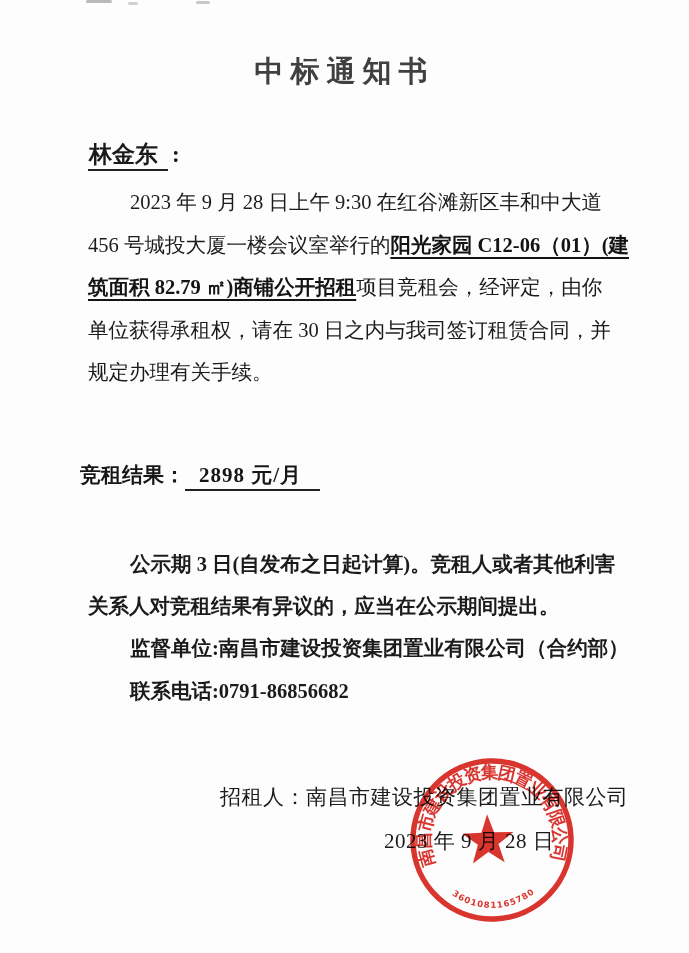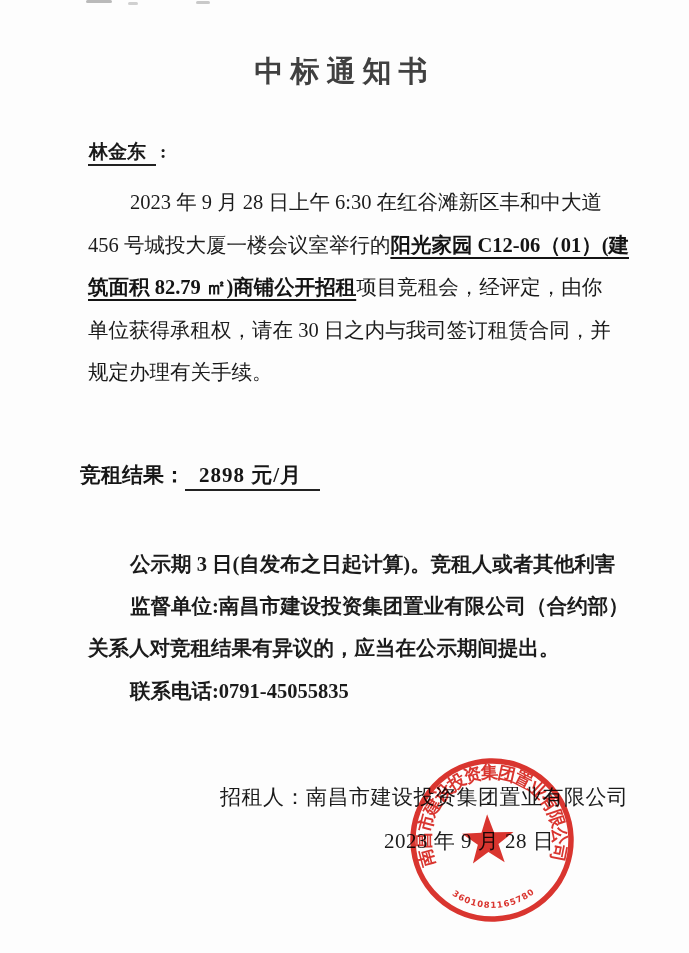--- a/index.html
+++ b/index.html
@@ -35,21 +35,21 @@
     text-align: center;
     font-size: 29px;
     font-weight: bold;
     letter-spacing: 7px;
     color: #404040;
   }
 
   .addressee {
     position: absolute;
     left: 88px; top: 139px;
-    font-size: 19px;
+    font-size: 23px;
     font-weight: bold;
     color: #1a1a1a;
   }
   .addressee .name {
     border-bottom: 2px solid #222;
     padding: 0 10px 2px 1px;
   }
   .addressee .colon { margin-left: 4px; }
 
   .para1 {
@@ -139,36 +139,36 @@
   <div class="artifact a2"></div>
   <div class="artifact a3"></div>
 
   <div class="doc-title">中标通知书</div>
 
   <div class="addressee">
     <span class="name">林金东</span><span class="colon">:</span>
   </div>
 
   <div class="para1">
-    <div class="ln indent">2023 年 9 月 28 日上午 6:30 在红谷滩新区丰和中大道</div>
+    <div class="ln indent">2023 年 9 月 28 日上午 9:30 在红谷滩新区丰和中大道</div>
     <div class="ln"><span>456 号城投大厦一楼会议室举行的</span><span class="emphasis">阳光家园 C12-06（01）(建</span></div>
     <div class="ln"><span class="emphasis">筑面积 82.79 ㎡)商铺公开招租</span><span>项目竞租会，经评定，由你</span></div>
     <div class="ln">单位获得承租权，请在 30 日之内与我司签订租赁合同，并</div>
     <div class="ln">规定办理有关手续。</div>
   </div>
 
   <div class="result-line">
     <span>竞租结果：</span><span class="value">2898 元/月</span>
   </div>
 
   <div class="publicity">
     <div class="ln indent">公示期 3 日(自发布之日起计算)。竞租人或者其他利害</div>
+    <div class="ln">关系人对竞租结果有异议的，应当在公示期间提出。</div>
     <div class="ln indent">监督单位:南昌市建设投资集团置业有限公司（合约部）</div>
-    <div class="ln">关系人对竞租结果有异议的，应当在公示期间提出。</div>
-    <div class="ln indent">联系电话:0791-45055835</div>
+    <div class="ln indent">联系电话:0791-86856682</div>
   </div>
 
   <div class="lessor-line">招租人：南昌市建设投资集团置业有限公司</div>
 
   <div class="date-line">2023 年 9 月 28 日</div>
 
   <svg class="seal" viewBox="0 0 180 180" xmlns="http://www.w3.org/2000/svg">
     <defs>
       <path id="companyArc" d="M 32.9 114.2 A 62 62 0 1 1 147.1 114.2" fill="none"></path>
       <path id="numberArc" d="M 46.3 142.1 A 68 68 0 0 0 133.7 142.1" fill="none"></path>

